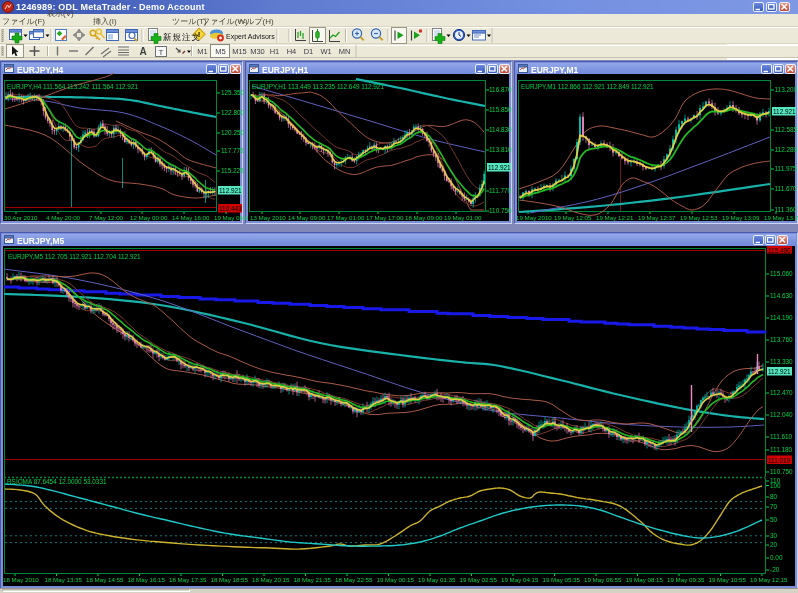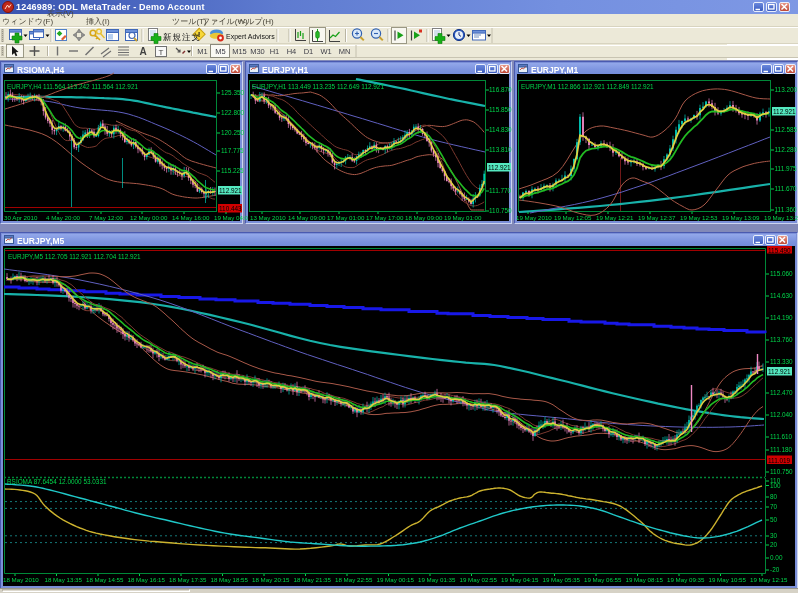--- a/index.html
+++ b/index.html
@@ -35,38 +35,38 @@
       <svg width="9" height="8">
         <rect x="1.5" y="1.5" width="5.5" height="4.5" fill="none" stroke="#fff" stroke-width="1.3"></rect>
       </svg>
     </div>
     <div class="abs wbtn bred" style="left:779px;top:1.5px;overflow:hidden">
       <svg width="9" height="8">
         <path d="M1.5 1 L7 6.5 M7 1 L1.5 6.5" stroke="#fff" stroke-width="1.5"></path>
       </svg>
     </div>
     <div class="abs menubar"></div>
-    <div class="menuitem" style="left:2px;top:16px">ウィンドウ(F)</div>
+    <div class="menuitem" style="left:2px;top:16px">ファイル(F)</div>
     <div class="menuitem" style="left:47px;top:8px">表示(V)</div>
-    <div class="menuitem" style="left:86px;top:16px">挿入(I)</div>
+    <div class="menuitem" style="left:93px;top:16px">挿入(I)</div>
     <div class="menuitem" style="left:122px;top:32px">チャート(C)</div>
     <div class="menuitem" style="left:172px;top:16px">ツール(T)</div>
     <div class="menuitem" style="left:202px;top:16px">ファイル(W)</div>
     <div class="menuitem" style="left:238px;top:16px">ヘルプ(H)</div>
     <div class="abs tb" style="top:27px;height:17px;border-top:1px solid #fff;border-bottom:1px solid #d8d4c0"></div>
     <div class="abs tb" style="top:45px;height:13px;border-top:1px solid #fff;border-bottom:1px solid #c8c4b2"></div>
     <div class="abs" style="left:0;top:60px;width:798px;height:528px;background:#8289b8"></div>
     <div class="abs winframe" style="left:0px;top:61px;width:243px;height:163px">
       <div class="ctitle"></div>
       <svg class="abs" style="left:3px;top:2px" width="11" height="11">
         <rect x="0.5" y="0.5" width="9" height="8" fill="#e8f0f8" stroke="#385898"></rect>
         <rect x="0.5" y="0.5" width="9" height="2.5" fill="#5878c0" stroke="#385898"></rect>
         <path d="M2 6 l2-2 1.5 1 2-2.5" stroke="#c03020" stroke-width="0.8" fill="none"></path>
       </svg>
-      <div class="ctext">RSIOMA,H4</div>
+      <div class="ctext">EURJPY,H4</div>
       <div class="wbtn bblue" style="left:205px;top:1.5px;overflow:hidden">
         <svg width="9" height="8">
           <line x1="1.5" y1="6.5" x2="6" y2="6.5" stroke="#fff" stroke-width="1.6"></line>
         </svg>
       </div>
       <div class="wbtn bblue" style="left:217px;top:1.5px;overflow:hidden">
         <svg width="9" height="8">
           <rect x="1.5" y="1.5" width="5.5" height="4.5" fill="none" stroke="#fff" stroke-width="1.3"></rect>
         </svg>
       </div>

